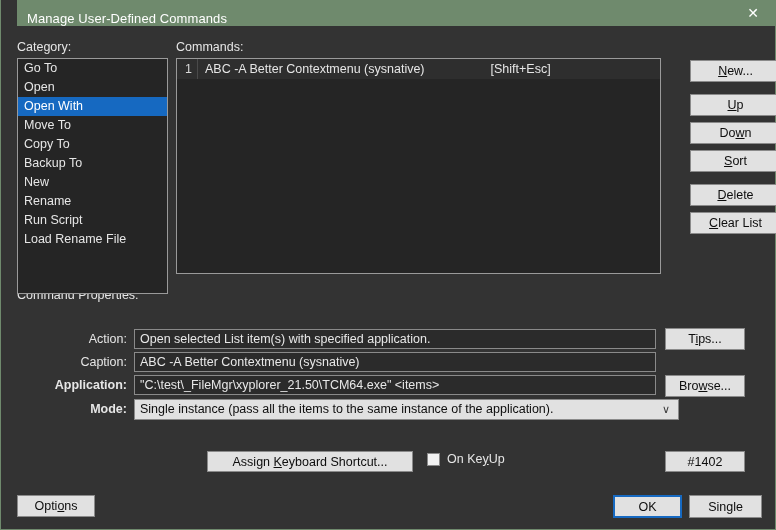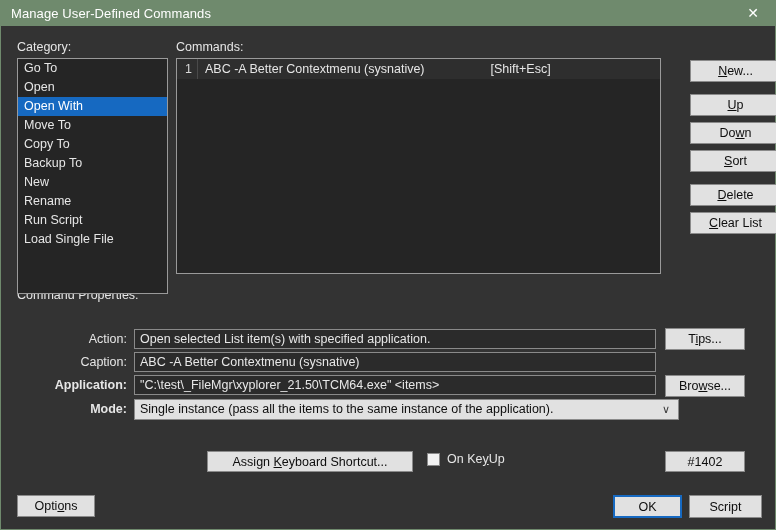--- a/index.html
+++ b/index.html
@@ -9,21 +9,21 @@
     font-family:"Liberation Sans", sans-serif;
     font-size:12.5px;
     color:#e6e6e6;
     -webkit-font-smoothing:antialiased;
   }
   #dialog{position:relative;width:776px;height:530px;box-sizing:border-box;
           border-left:1px solid #6f8a6d;border-right:1px solid #6f8a6d;
           border-bottom:1px solid #6f8a6d;background:#333333;}
 
   
-  #titlebar{height:26px;background:#6f8a6d;display:flex;align-items:center;}
+  #titlebar{height:26px;background:#6f8a6d;display:flex;align-items:flex-end;margin-left:16px;}
   #title-text{padding-left:10px;font-size:13px;color:#ffffff;letter-spacing:.1px;}
   #close-btn{margin-left:auto;width:44px;height:26px;display:flex;align-items:center;
              justify-content:center;color:#ffffff;font-size:14px;line-height:1;}
 
   
   .section-label{position:absolute;font-size:12.5px;color:#e6e6e6;}
 
   
   .listbox{position:absolute;background:#252525;border:1px solid #9a9a9a;box-sizing:border-box;overflow:hidden;}
   #category-list{left:16px;top:58px;width:151px;height:236px;}
@@ -81,21 +81,21 @@
   <div class="listbox" id="category-list">
       <div class="cat-item"><span>Go To</span></div>
       <div class="cat-item"><span>Open</span></div>
       <div class="cat-item selected"><span>Open With</span></div>
       <div class="cat-item"><span>Move To</span></div>
       <div class="cat-item"><span>Copy To</span></div>
       <div class="cat-item"><span>Backup To</span></div>
       <div class="cat-item"><span>New</span></div>
       <div class="cat-item"><span>Rename</span></div>
       <div class="cat-item"><span>Run Script</span></div>
-      <div class="cat-item"><span>Load Single File</span></div>
+      <div class="cat-item"><span>Load Rename File</span></div>
     </div>
 
   <div class="listbox" id="commands-list">
       <div class="cmd-row">
         <div class="cmd-index">1</div>
         <div class="cmd-name">ABC -A Better Contextmenu (sysnative)</div>
         <div class="cmd-shortcut">[Shift+Esc]</div>
       </div>
     </div>
 
@@ -149,15 +149,15 @@
     <span id="onkeyup-label">On Ke<u>y</u>Up</span>
   </div>
 
   <div class="btn" style="left:664px;top:451px;width:80px;height:21px;">#1402</div>
 
   <div class="btn" style="left:16px;top:495px;width:78px;height:22px;">
       <span>Opti<u>o</u>ns</span>
     </div>
 
   <div class="btn" id="ok-btn" style="left:612px;top:495px;width:69px;height:23px;">OK</div>
-  <div class="btn" style="left:688px;top:495px;width:73px;height:23px;">Script</div>
+  <div class="btn" style="left:688px;top:495px;width:73px;height:23px;">Single</div>
 
 </div>
 
 </body></html>

